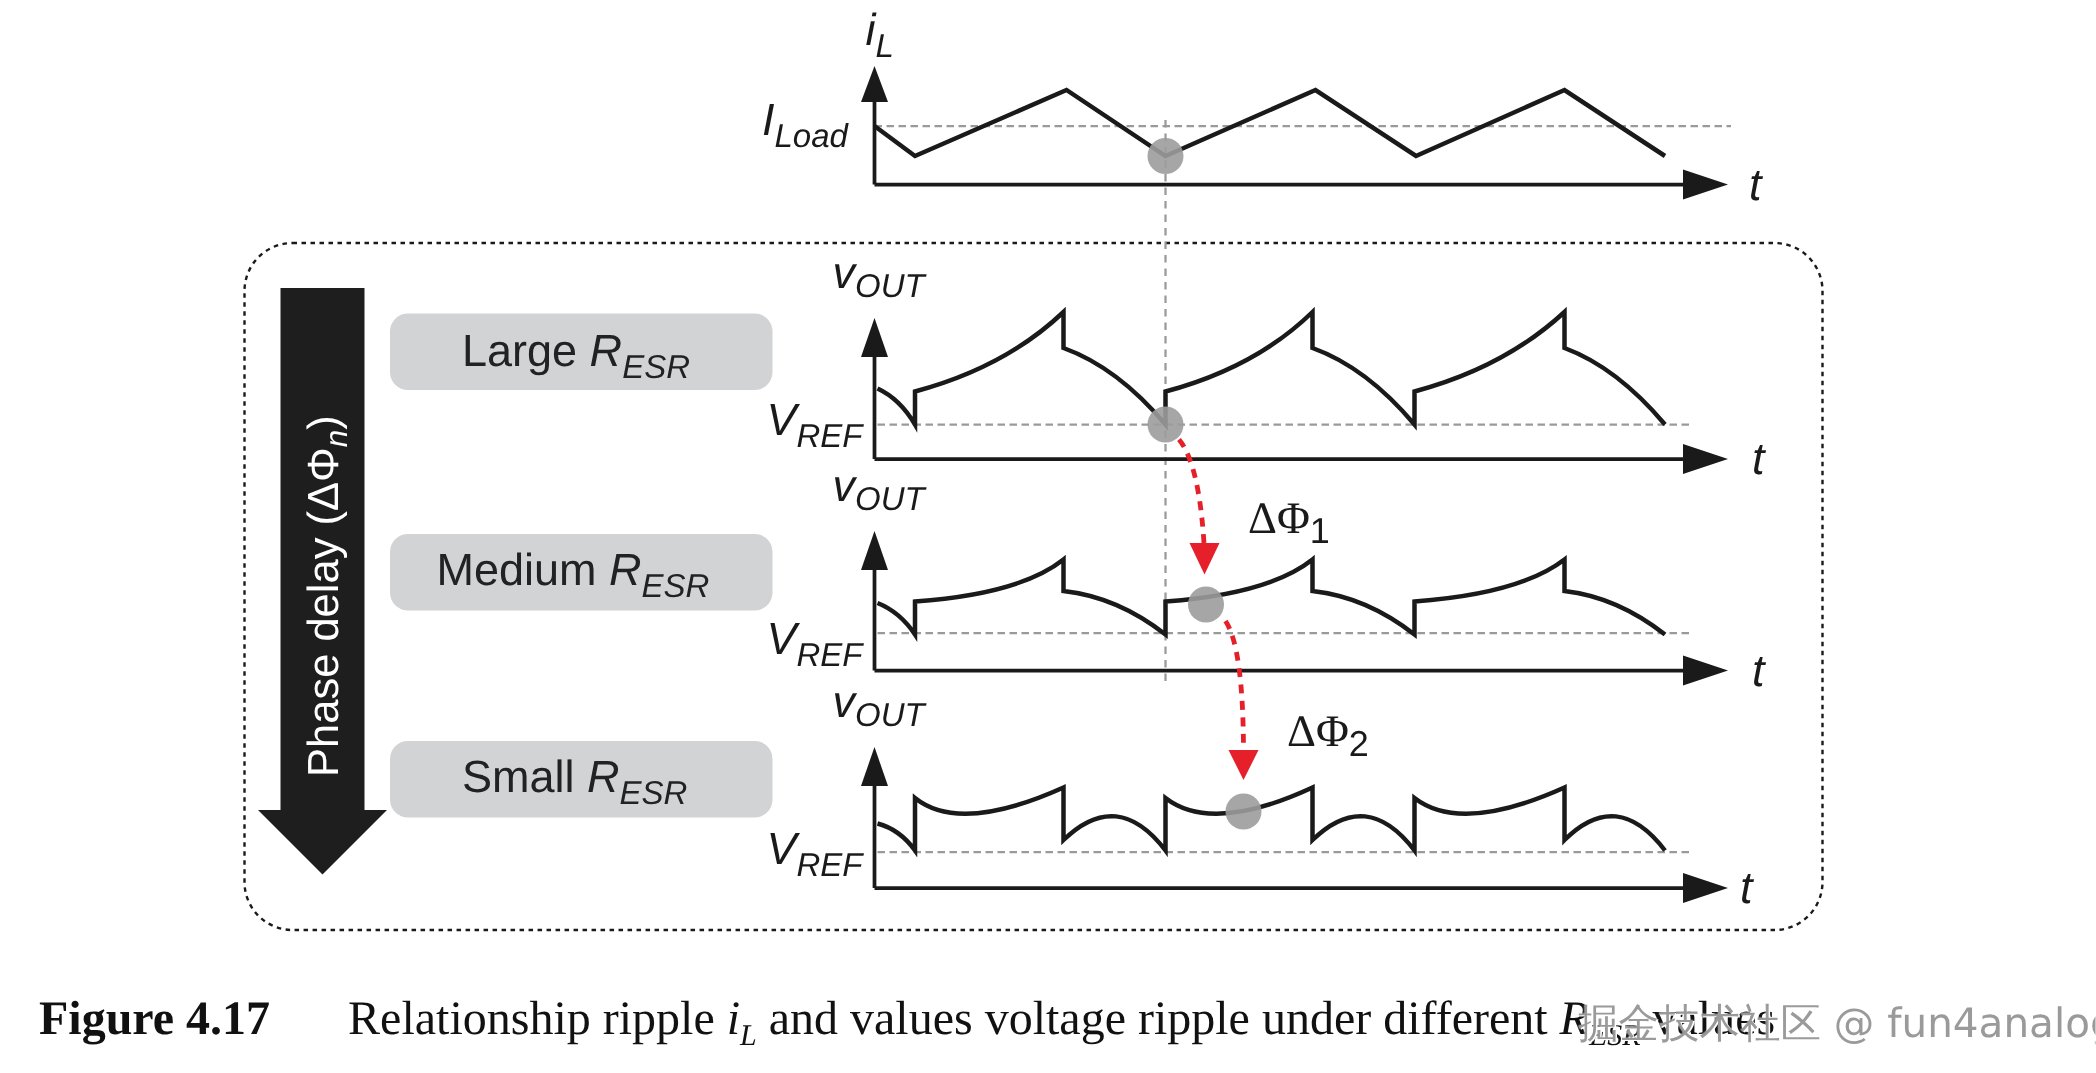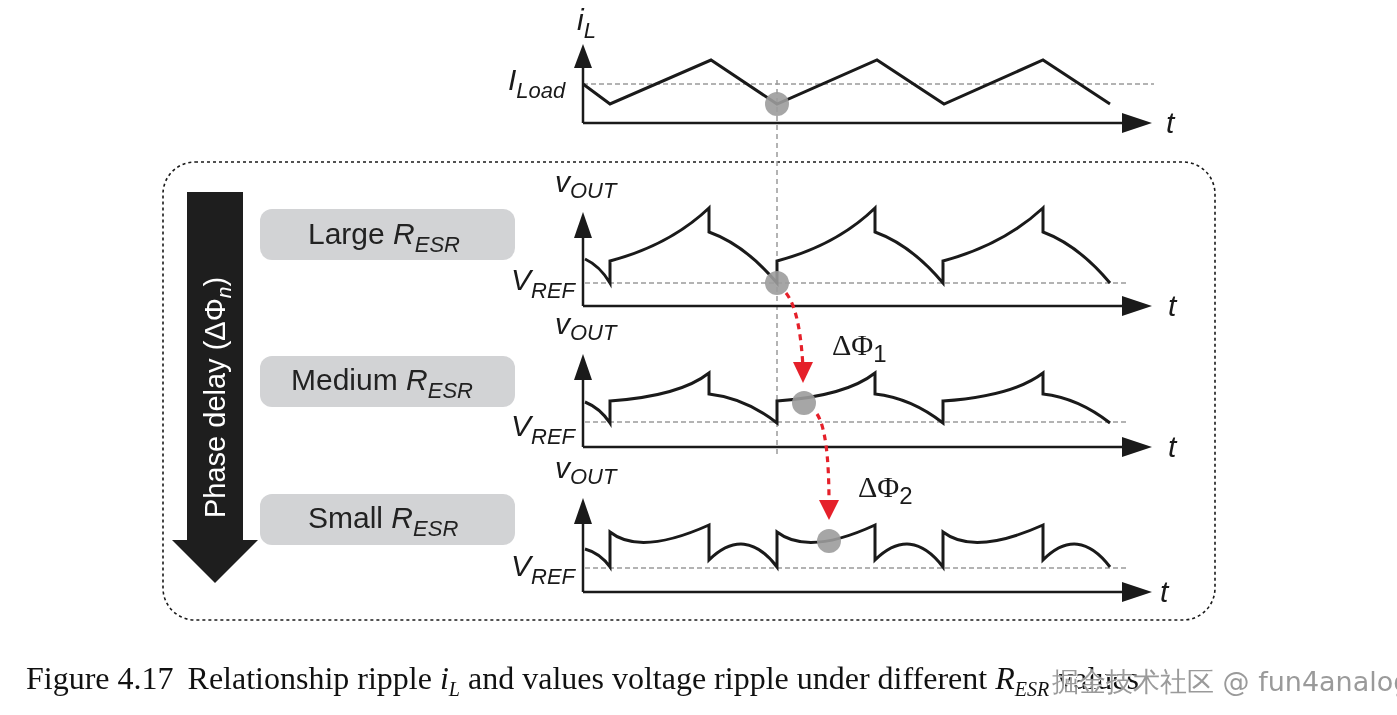--- a/index.html
+++ b/index.html
@@ -5,21 +5,21 @@
   html, body { margin: 0; padding: 0; background: #ffffff; }
   body { width: 1397px; height: 715px; position: relative; overflow: hidden; }
   #fig { position: absolute; left: 0; top: 0; }
   .sans { font-family: "Liberation Sans", "DejaVu Sans", sans-serif; }
   .serif { font-family: "Liberation Serif", "DejaVu Serif", serif; }
   .caption {
     position: absolute; left: 26px; top: 660px; width: 1360px;
     font-family: "Liberation Serif", "DejaVu Serif", serif; font-size: 32px; color: #111;
     white-space: nowrap;
   }
-  .caption .fig-num { font-weight: normal; margin-right: 14px; }
+  .caption .fig-num { font-weight: bold; margin-right: 52px; }
   .caption i sub { font-size: 20px; }
   .watermark {
     position: absolute; left: 1052px; top: 664px;
     font-family: "DejaVu Sans", sans-serif; font-size: 27px;
     color: rgba(120,120,120,0.75); white-space: nowrap;
     text-shadow: 0 0 1px #fff, 1px 1px 0 #fff;
   }
 </style>
 </head>
 <body>

